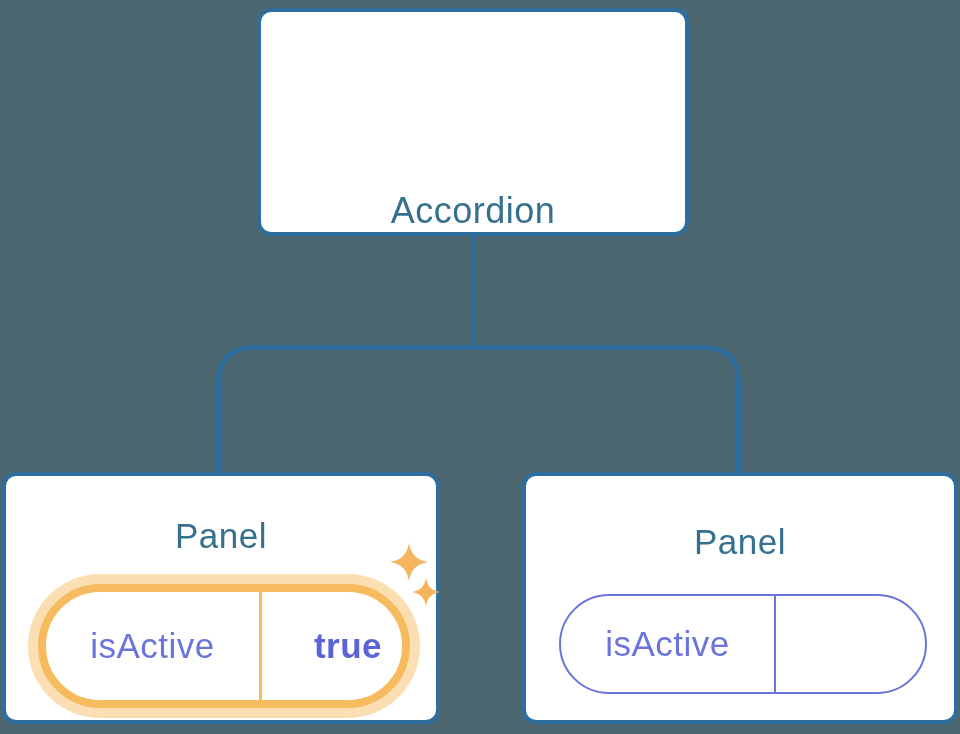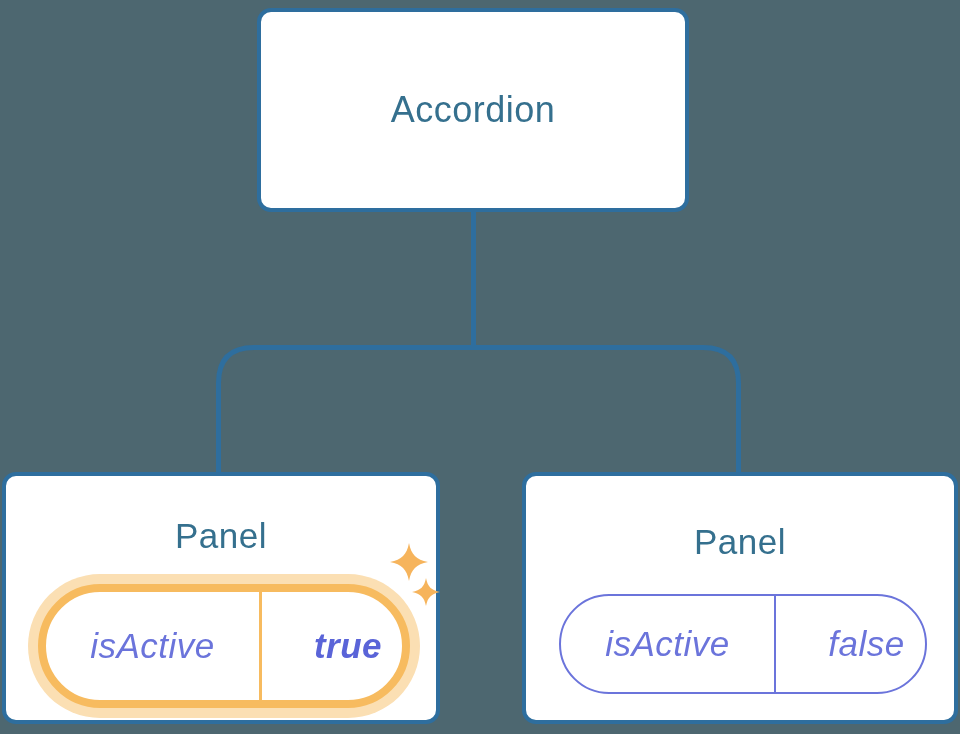--- a/index.html
+++ b/index.html
@@ -7,22 +7,22 @@
     position:relative;width:960px;height:734px;overflow:hidden;
     background:#4D6770;
     font-family:"Liberation Sans",sans-serif;
   }
   .connectors{position:absolute;left:0;top:0;}
   .node{
     position:absolute;background:#ffffff;border:4px solid #2E6E9E;
     border-radius:14px;box-sizing:border-box;
   }
   .accordion{
-    left:257px;top:8px;width:432px;height:204px;
-    display:flex;align-items:center;justify-content:center;
+    left:257px;top:8px;width:432px;height:228px;
+    display:flex;align-items:flex-end;justify-content:center;
   }
   .node-label{
     font-size:36px;font-weight:500;color:#35708E;letter-spacing:0.5px;
   }
   .panel-left{left:2px;top:472px;width:438px;height:252px;}
   .panel-right{left:522px;top:472px;width:436px;height:252px;}
   .panel-title{
     position:absolute;left:0;right:0;text-align:center;
     font-size:35px;font-weight:400;color:#35708E;letter-spacing:0.5px;
   }
@@ -35,21 +35,21 @@
   }
   .pill-active{
     left:32px;top:108px;width:372px;height:124px;
     border:8px solid #F7BB5F;border-radius:62px;
     box-shadow:0 0 0 10px #FBDFB3;
   }
   .pill-inactive{
     left:33px;top:118px;width:368px;height:100px;
     border:2px solid #6B74DB;border-radius:52px;
   }
-  .cell{display:flex;align-items:center;justify-content:center;font-style:italic;}
+  .cell{display:flex;align-items:center;justify-content:center;}
   .pill-active   .cell.key{flex:0 0 213px;}
   .pill-inactive .cell.key{flex:0 0 213px;}
   .cell.value{flex:1 1 auto;padding-left:32px;}
   .divider{width:3px;flex:0 0 3px;}
   .divider-active{background:#F7BB5F;}
   .divider-inactive{background:#6B74DB;width:2px;flex:0 0 2px;}
   .state-text{font-size:35px;color:#6B74DB;letter-spacing:0.5px;}
   .state-value-true{font-weight:700;color:#5A64D8;}
 
   .sparkle{position:absolute;}
@@ -92,19 +92,16 @@
   </div>
 
   <div class="node panel panel-right">
     <div class="panel-title">Panel</div>
 
     <div class="pill pill-inactive">
       <div class="cell key">
         <span class="state-text">isActive</span>
       </div>
       <div class="divider divider-inactive"></div>
-      <div class="cell value">
-        <span class="state-text">false</span>
-      </div>
     </div>
   </div>
 
 </div>
 
 </body></html>

